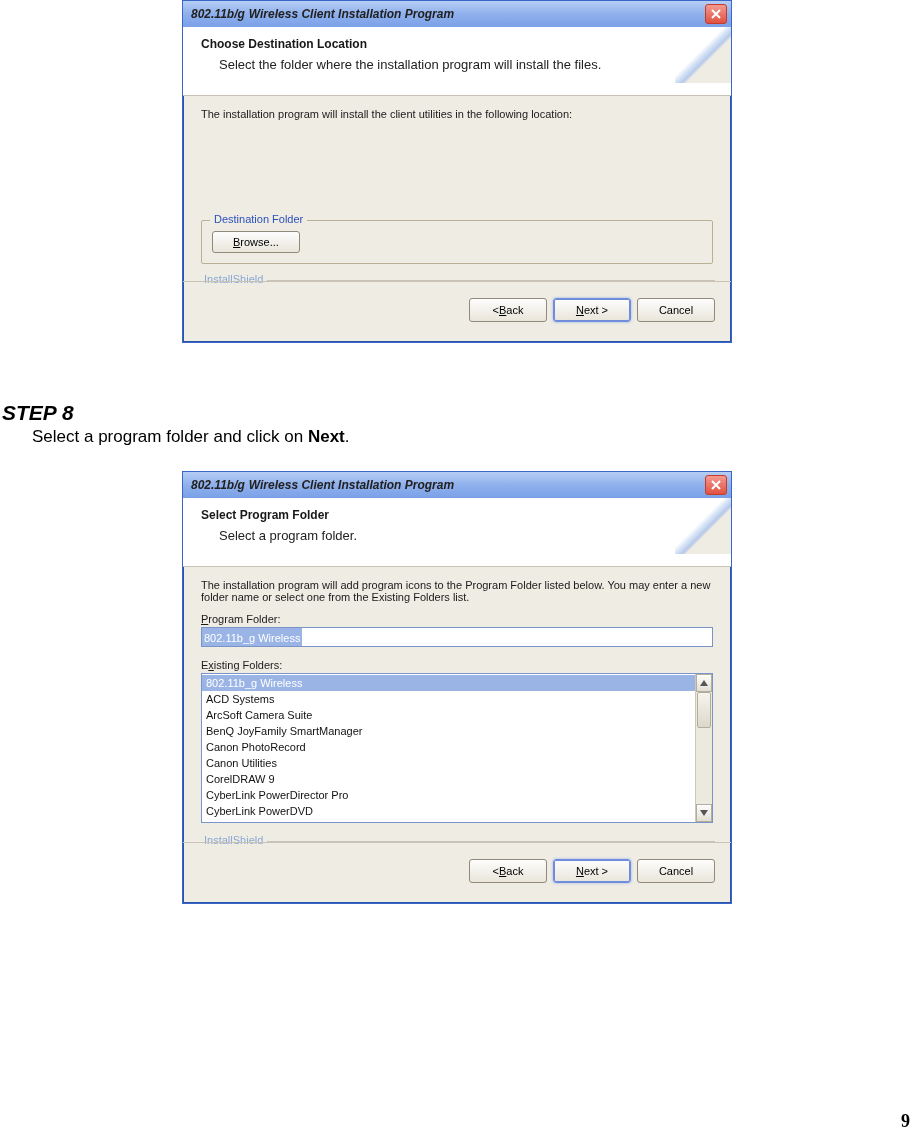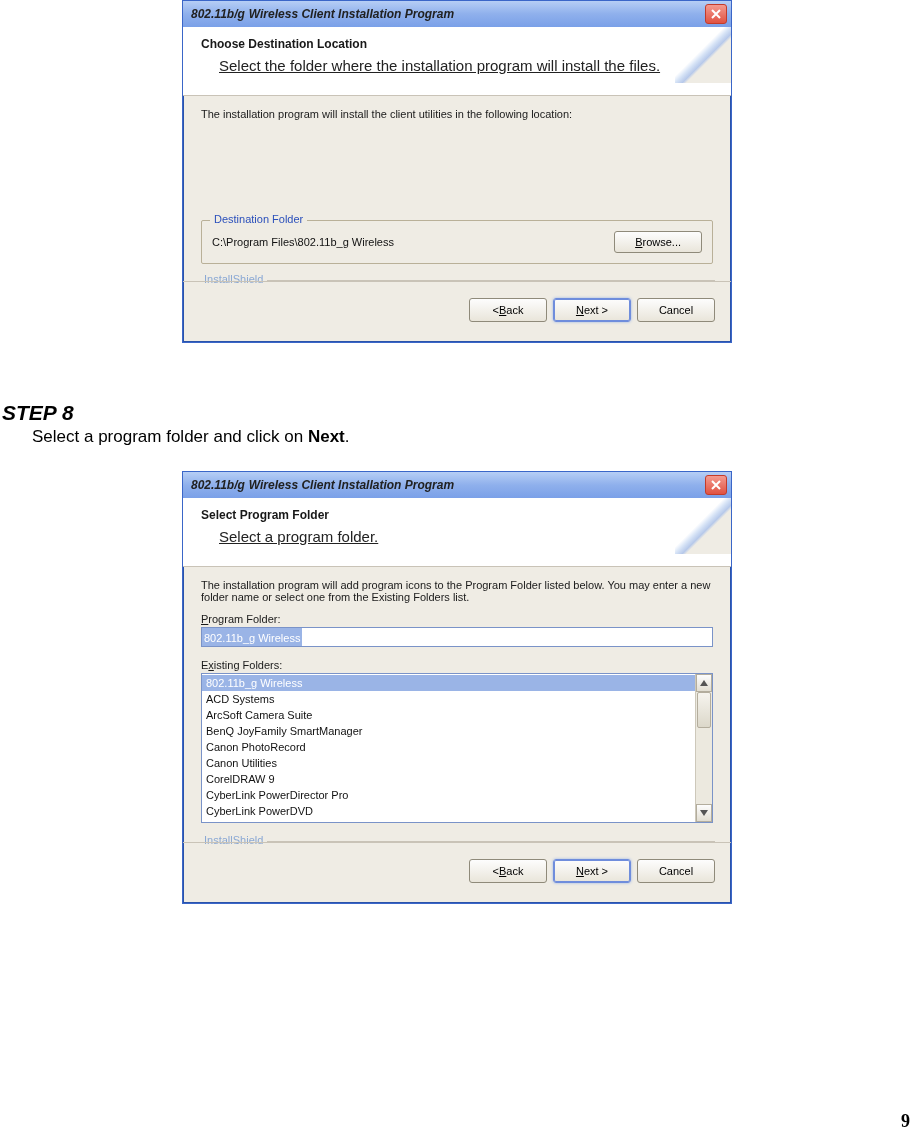--- a/index.html
+++ b/index.html
@@ -63,24 +63,23 @@
     padding: 10px 4px 10px 18px;
     position: relative;
     min-height: 48px;
   }
   .header-panel .h-title {
     font-size: 12px;
     font-weight: bold;
     color: #181818;
   }
   .header-panel .h-sub {
-    font-size: 15px;
+    font-size: 13px;
     color: #222;
     margin: 6px 0 0 18px;
-    text-decoration: underline;
   }
   .page-curl {
     position: absolute;
     right: 0; top: 0;
     width: 56px; height: 56px;
     overflow: hidden;
   }
   .page-curl::before {
     content: "";
     position: absolute;
@@ -318,21 +317,20 @@
       <div class="h-title">Choose Destination Location</div>
       <div class="h-sub">Select the folder where the installation program will install the files.</div>
       <div class="page-curl"></div>
     </div>
 
     <div class="body-panel d1">
       <div class="body-text">The installation program will install the client utilities in the following location:</div>
 
       <div class="fieldset">
         <div class="legend">Destination Folder</div>
-        <div class="path">C:\Program Files\802.11b_g Wireless</div>
         <button class="small-btn">
           <span class="ul">B</span><span>rowse...</span>
         </button>
       </div>
     </div>
 
     <div class="footer-sep">
       <div class="brand">InstallShield</div>
       <div class="line"></div>
     </div>

